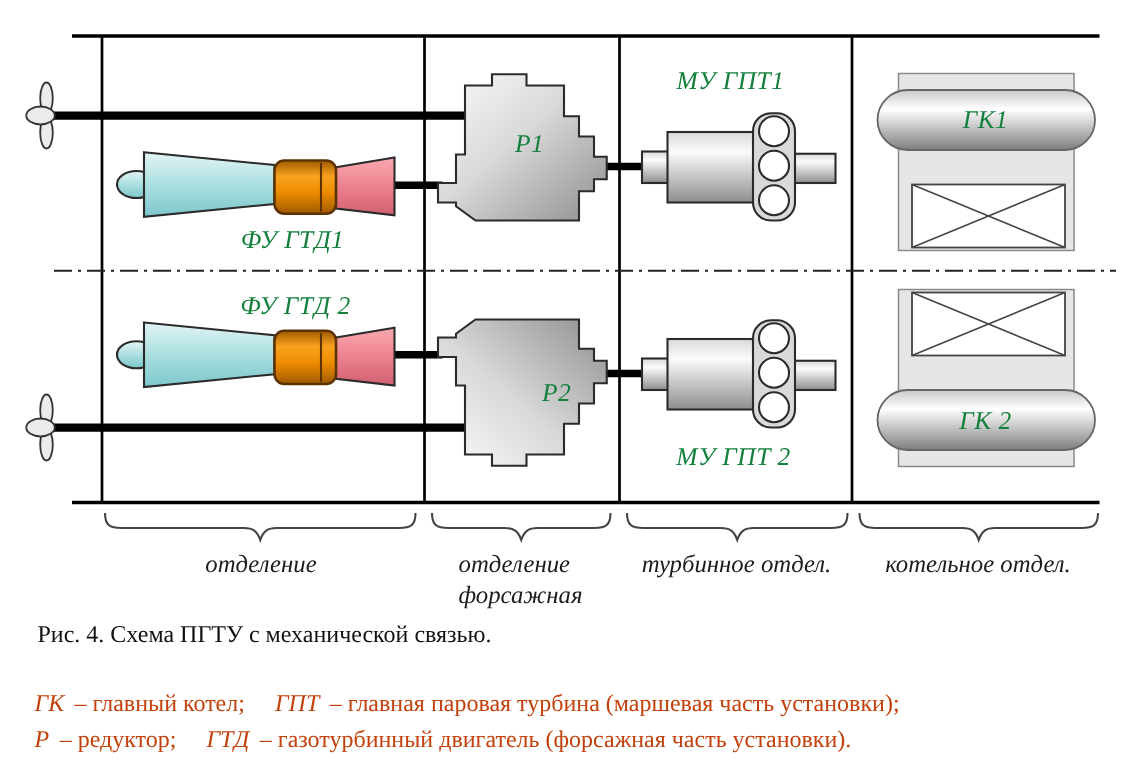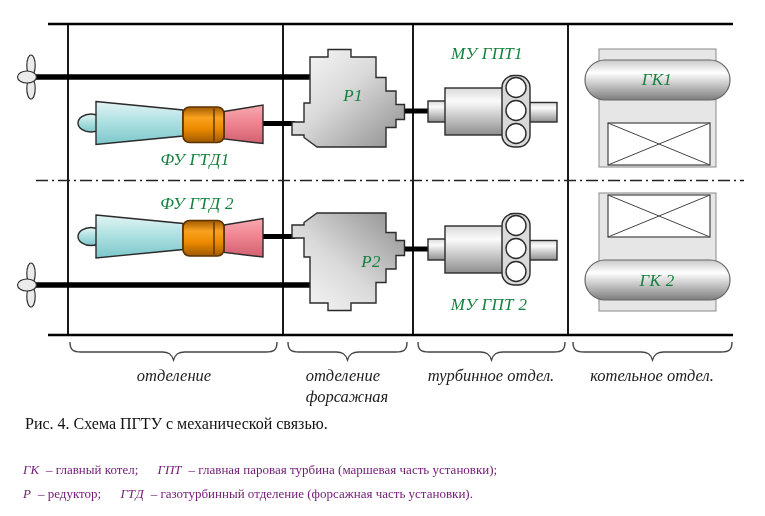--- a/index.html
+++ b/index.html
@@ -4,21 +4,21 @@
 <style>
   html,body{margin:0;padding:0;background:#ffffff;}
   .stage{position:relative;width:765px;height:516px;background:#ffffff;overflow:hidden;
          font-family:"Liberation Serif", serif;}
   .stage svg{position:absolute;left:0;top:0;}
   .lbl{position:absolute;font-style:italic;font-size:17px;line-height:19px;color:#15803d;
        transform:translateX(-50%);white-space:nowrap;letter-spacing:.3px;}
   .sec{position:absolute;font-style:italic;font-size:16.5px;line-height:21px;color:#1c1c1c;
        transform:translateX(-50%);text-align:left;white-space:nowrap;}
   .caption{position:absolute;left:25px;top:415px;font-size:16px;color:#111;white-space:nowrap;}
-  .legend{position:absolute;left:23px;top:458px;font-size:13px;color:#701a75;}
+  .legend{position:absolute;left:23px;top:458px;font-size:16px;color:#c2410c;}
   .legend-row{line-height:24px;white-space:nowrap;}
   .legend-row .term{font-style:italic;margin-right:7px;}
   .legend-row .term2{margin-left:16px;}
 </style>
 </head>
 <body>
 
 <div class="stage">
 
   <svg width="765" height="420" viewBox="0 0 765 420">
@@ -184,17 +184,17 @@
 
   <div class="caption">Рис. 4. Схема ПГТУ с механической связью.</div>
 
   <div class="legend">
     <div class="legend-row">
       <span class="term">ГК</span><span>– главный котел;</span>
       <span class="term term2">ГПТ</span><span>– главная паровая турбина (маршевая часть установки);</span>
     </div>
     <div class="legend-row">
       <span class="term">Р</span><span>– редуктор;</span>
-      <span class="term term2">ГТД</span><span>– газотурбинный отделение (форсажная часть установки).</span>
+      <span class="term term2">ГТД</span><span>– газотурбинный двигатель (форсажная часть установки).</span>
     </div>
   </div>
 
 </div>
 
 </body></html>

